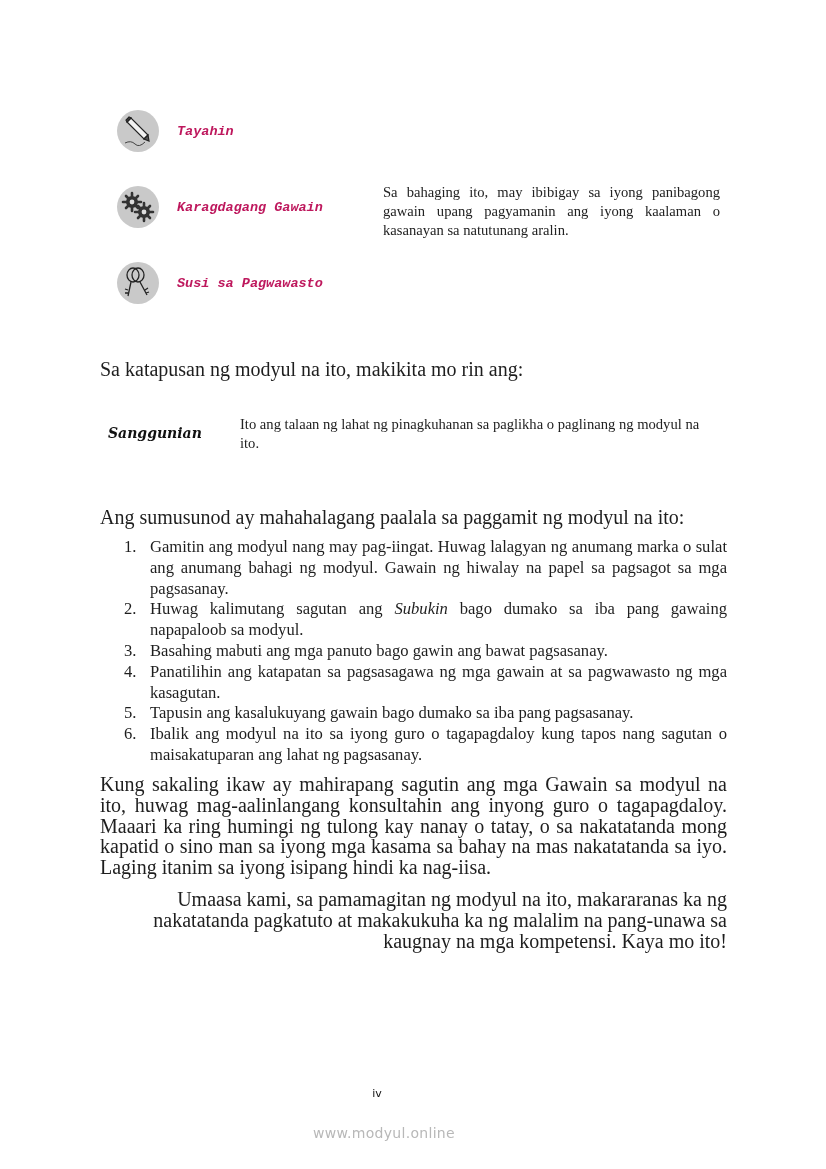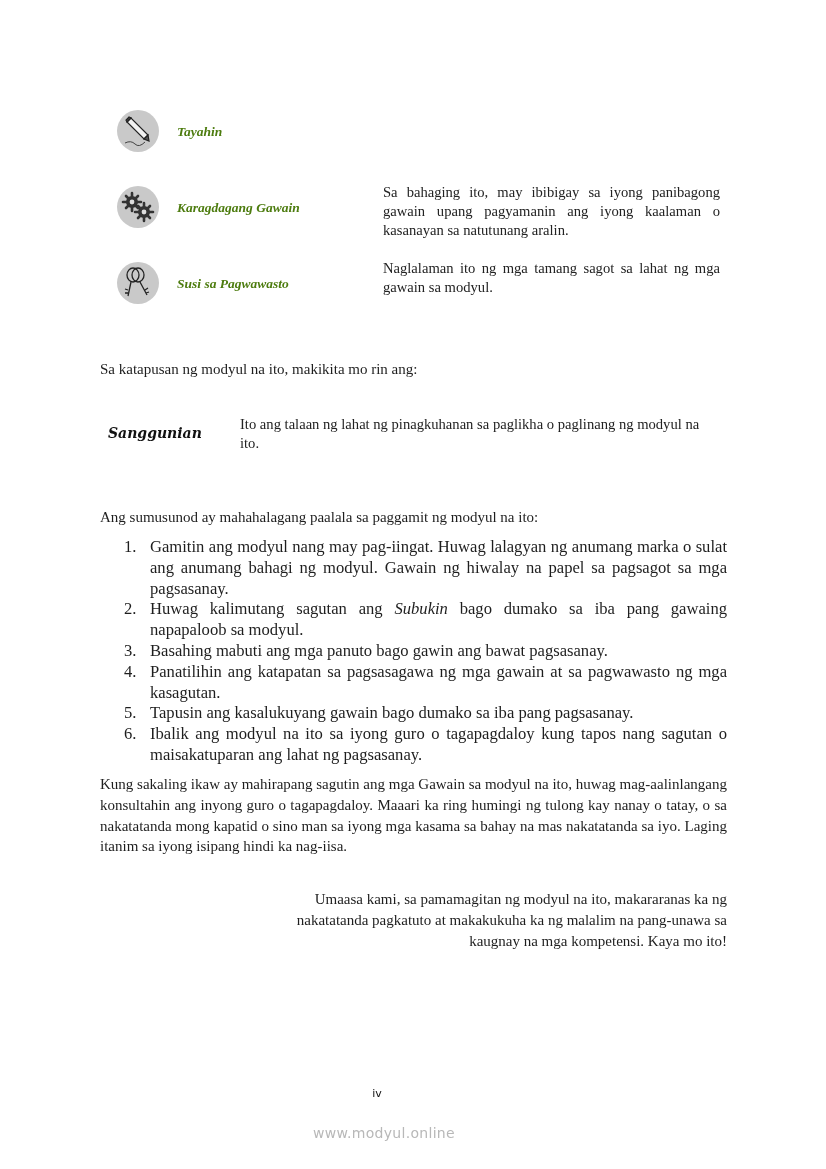--- a/index.html
+++ b/index.html
@@ -3,27 +3,27 @@
 <meta charset="utf-8">
 <style>
   html, body { margin: 0; padding: 0; background: #ffffff; }
   body { width: 826px; height: 1169px; position: relative; overflow: hidden; color: #1a1a1a;
          font-family: "DejaVu Serif", "Liberation Serif", serif; }
 
   .icon-row { position: absolute; left: 117px; width: 625px; height: 60px; }
   .icon-circle { position: absolute; left: 0; top: 0; width: 42px; height: 42px; border-radius: 50%;
                  background: #c9c9c9; }
   .icon-circle svg { position: absolute; left: 0; top: 0; }
-  .icon-label { position: absolute; left: 60px; font-family: Liberation Serif, serif; font-weight: bold;
-                font-style: italic; font-size: 13.5px; color: #4d7c0f; white-space: nowrap; }
+  .icon-label { position: absolute; left: 60px; font-family: Liberation Mono, monospace; font-weight: bold;
+                font-style: italic; font-size: 13.5px; color: #be185d; white-space: nowrap; }
   .icon-desc { position: absolute; left: 266px; width: 337px; font-family: "Liberation Serif", serif;
                font-size: 14.6px; line-height: 19px; text-align: justify; color: #222; }
 
   .para { position: absolute; left: 100px; width: 627px; font-family: "Liberation Serif", serif;
-          font-size: 15px; line-height: 20.8px; color: #1e1e1e; text-align: justify; }
+          font-size: 20px; line-height: 20.8px; color: #1e1e1e; text-align: justify; }
   .ol { position: absolute; left: 124px; width: 603px; margin: 0; padding: 0; list-style: none;
         font-family: "Liberation Serif", serif; font-size: 16.6px; line-height: 20.8px; color: #1e1e1e; }
   .ol li { position: relative; padding-left: 26px; text-align: justify; }
   .ol li .num { position: absolute; left: 0; top: 0; }
 
   .ref-label { position: absolute; left: 108px; top: 425px; font-family: "DejaVu Serif", serif;
                font-weight: bold; font-style: italic; font-size: 14px; color: #111; }
   .ref-desc { position: absolute; left: 240px; top: 415px; width: 480px; font-family: "Liberation Serif", serif;
               font-size: 14.6px; line-height: 19px; color: #222; }
 
@@ -73,21 +73,20 @@
     <svg width="42" height="42" viewBox="0 0 42 42">
       <g stroke="#222" stroke-width="1.3" fill="none">
         <ellipse cx="16" cy="13" rx="6" ry="7"></ellipse>
         <ellipse cx="21" cy="13" rx="6" ry="7"></ellipse>
         <path d="M14 20 L11 34 M11 28 L8 27 M11 31 L8 31"></path>
         <path d="M23 20 L30 33 M28 28 L31 26 M29 31 L32 30"></path>
       </g>
     </svg>
   </div>
   <div class="icon-label" style="top:14px;">Susi sa Pagwawasto</div>
-  <div class="icon-desc" style="top:-3px;">Naglalaman ito ng mga tamang sagot sa lahat ng mga gawain sa modyul.</div>
 </div>
 
 <div class="para" style="top:359px;">Sa katapusan ng modyul na ito, makikita mo rin ang:</div>
 
 <div class="ref-label">Sanggunian</div>
 <div class="ref-desc">Ito ang talaan ng lahat ng pinagkuhanan sa paglikha o paglinang ng modyul na ito.</div>
 
 <div class="para" style="top:507px;">Ang sumusunod ay mahahalagang paalala sa paggamit ng modyul na ito:</div>
 
 <ol class="ol" style="top:537px;">

